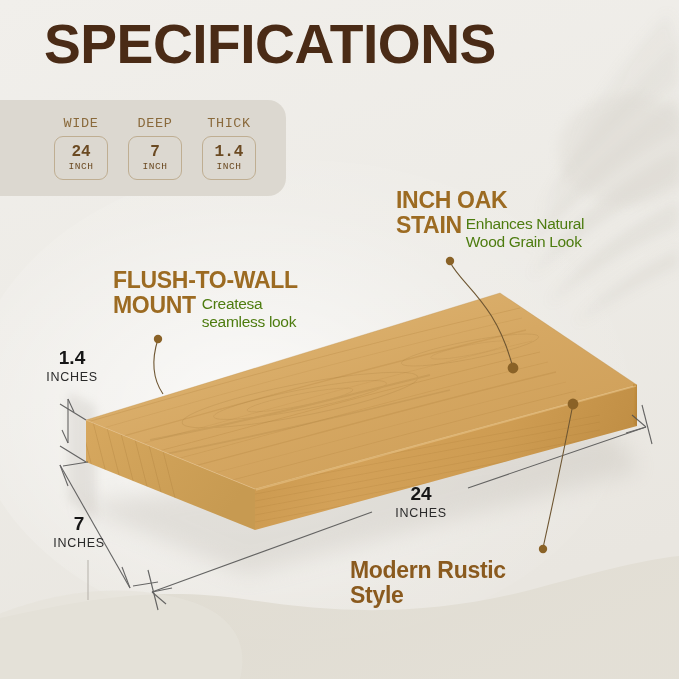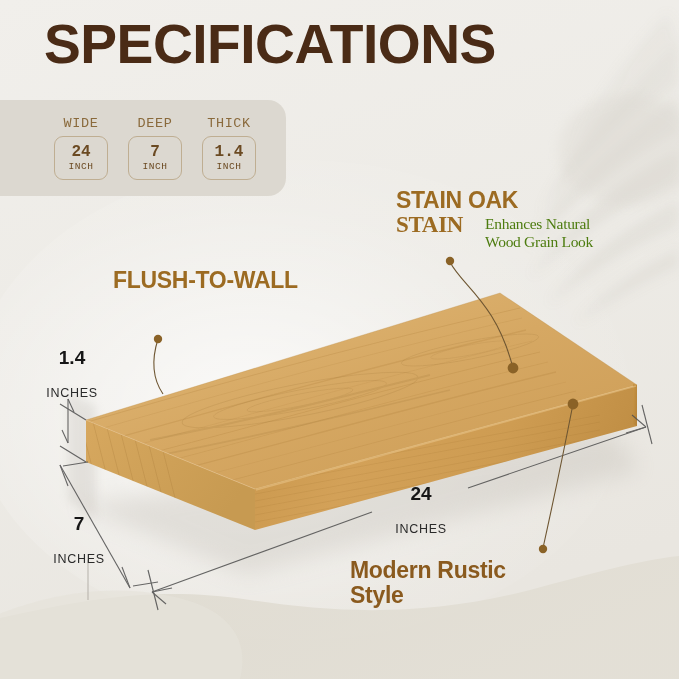--- a/index.html
+++ b/index.html
@@ -83,38 +83,38 @@
   .callout .sub {
     font-size:15.5px;
     color:#4d7c0f;
     line-height:1.2;
     font-weight:normal;
   }
 
   
   #callout-honey { left:396px; top:188px; width:270px; }
   #callout-honey .l1 { display:block; }
-  #callout-honey .row2 { display:flex; align-items:flex-start; gap:22px;font-family:Liberation Serif, serif; }
+  #callout-honey .row2 { display:flex; align-items:flex-start; gap:4px; }
   #callout-honey .row2 .sub { padding-top:2px; white-space:nowrap; }
 
   
   #callout-flush { left:113px; top:268px; width:290px; }
   #callout-flush .row2 { display:flex; align-items:flex-start; gap:6px; }
   #callout-flush .row2 .sub { padding-top:2px; }
 
   
   #callout-rustic { left:350px; top:558px; width:300px; }
   #callout-rustic .head { color:#8A5A1E; }
   #callout-rustic .row2 { display:flex; align-items:flex-end; }
   #callout-rustic .row2 .sub { padding-top:3px; white-space:nowrap; }
 
   
   .dim { position:absolute; text-align:center; }
   .dim .num { font-size:19px; font-weight:bold; color:#161616; line-height:1.0; }
-  .dim .unit { font-size:12.5px; letter-spacing:0.7px; color:#2A2A2A; margin-top:19px; }
+  .dim .unit { font-size:12.5px; letter-spacing:0.7px; color:#2A2A2A; margin-top:3px; }
   #dim-thick { left:38px; top:348px; width:68px; }
   #dim-deep  { left:48px; top:514px; width:62px; }
   #dim-wide  { left:382px; top:484px; width:78px; }
 
   
   svg { display:block; }
 </style>
 </head>
 <body>
 
@@ -361,34 +361,41 @@
       <circle cx="158" cy="339" r="4.2"></circle>
       <circle cx="450" cy="261" r="4.2"></circle>
       <circle cx="513" cy="368" r="5.4"></circle>
       <circle cx="573" cy="404" r="5.4"></circle>
       <circle cx="543" cy="549" r="4.2"></circle>
     </g>
   </svg>
 
   <div class="callout" id="callout-honey">
     <div class="head">
-      <span class="l1">STAIN OAK</span>
+      <span class="l1">INCH OAK</span>
       <span class="row2">
         <span>STAIN</span>
         <span class="sub">
           <span>Enhances Natural</span><br>
           <span>Wood Grain Look</span>
         </span>
       </span>
     </div>
   </div>
 
   <div class="callout" id="callout-flush">
     <div class="head">
       <span class="l1">FLUSH-TO-WALL</span>
+      <span class="row2">
+        <span>MOUNT</span>
+        <span class="sub">
+          <span>Createsa</span><br>
+          <span>seamless look</span>
+        </span>
+      </span>
     </div>
   </div>
 
   <div class="callout" id="callout-rustic">
     <div class="head">
       <span class="l1">Modern Rustic</span>
       <span class="row2">
         <span>Style</span>
       </span>
     </div>

